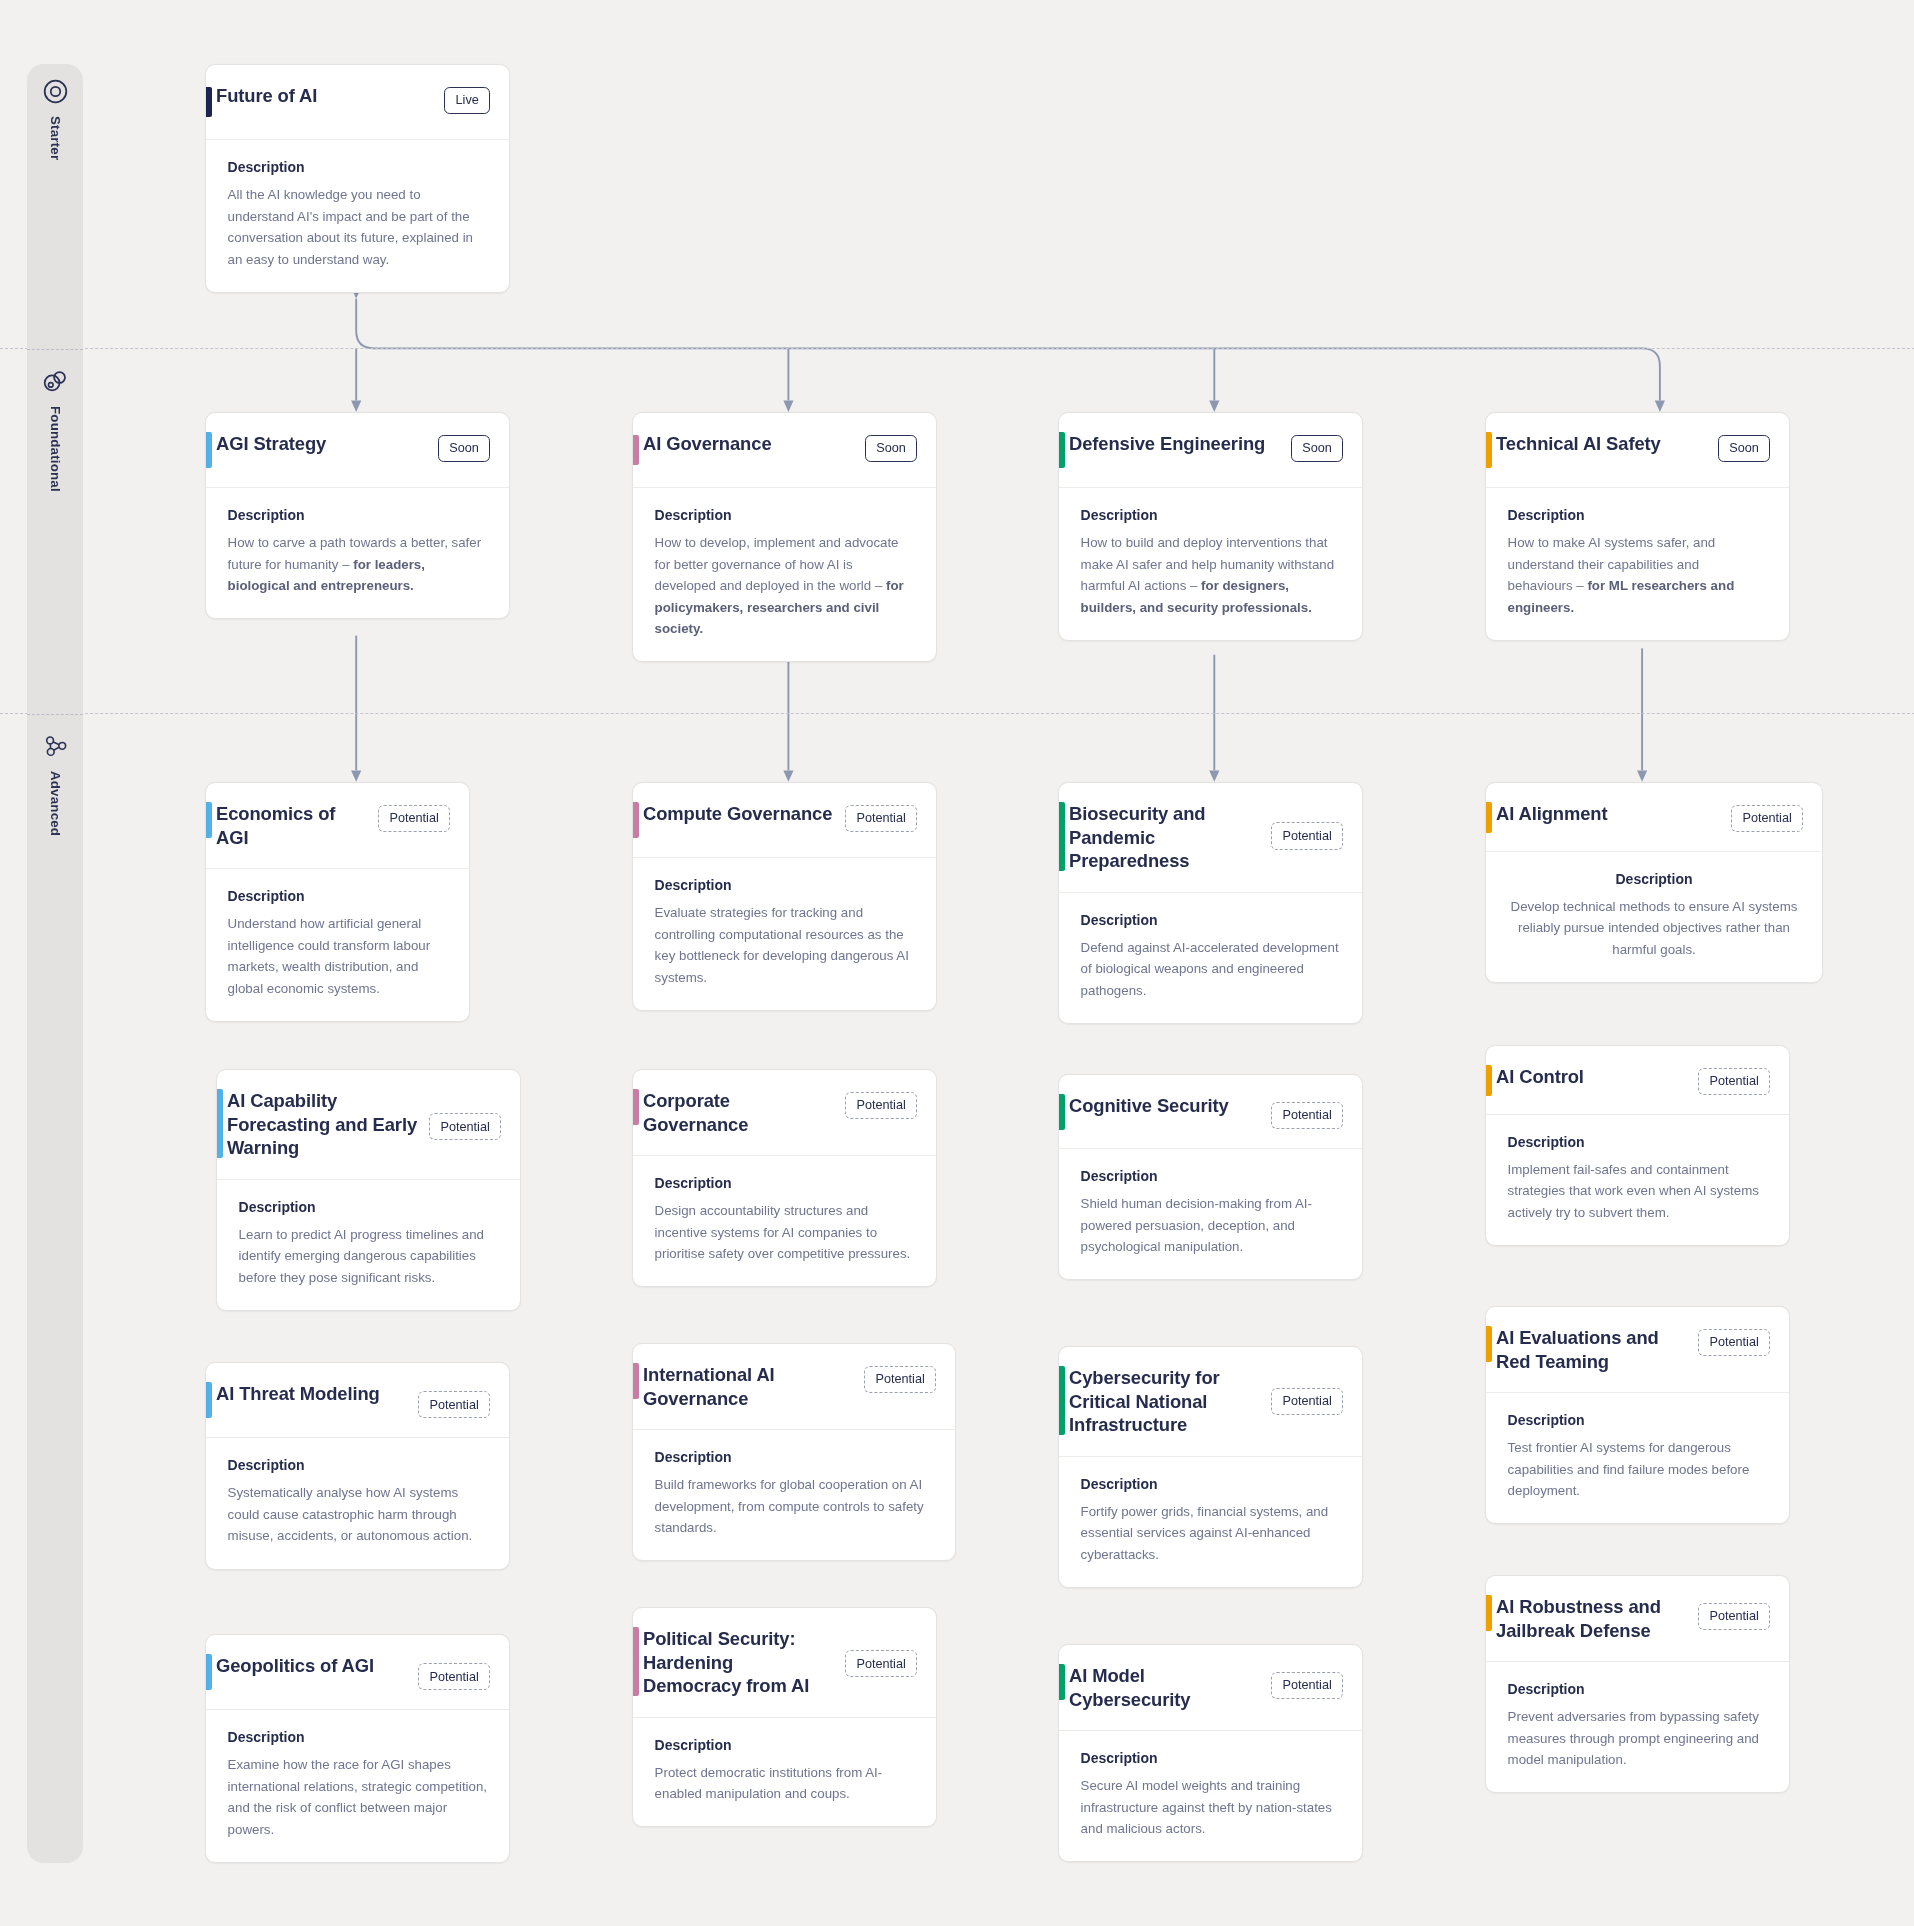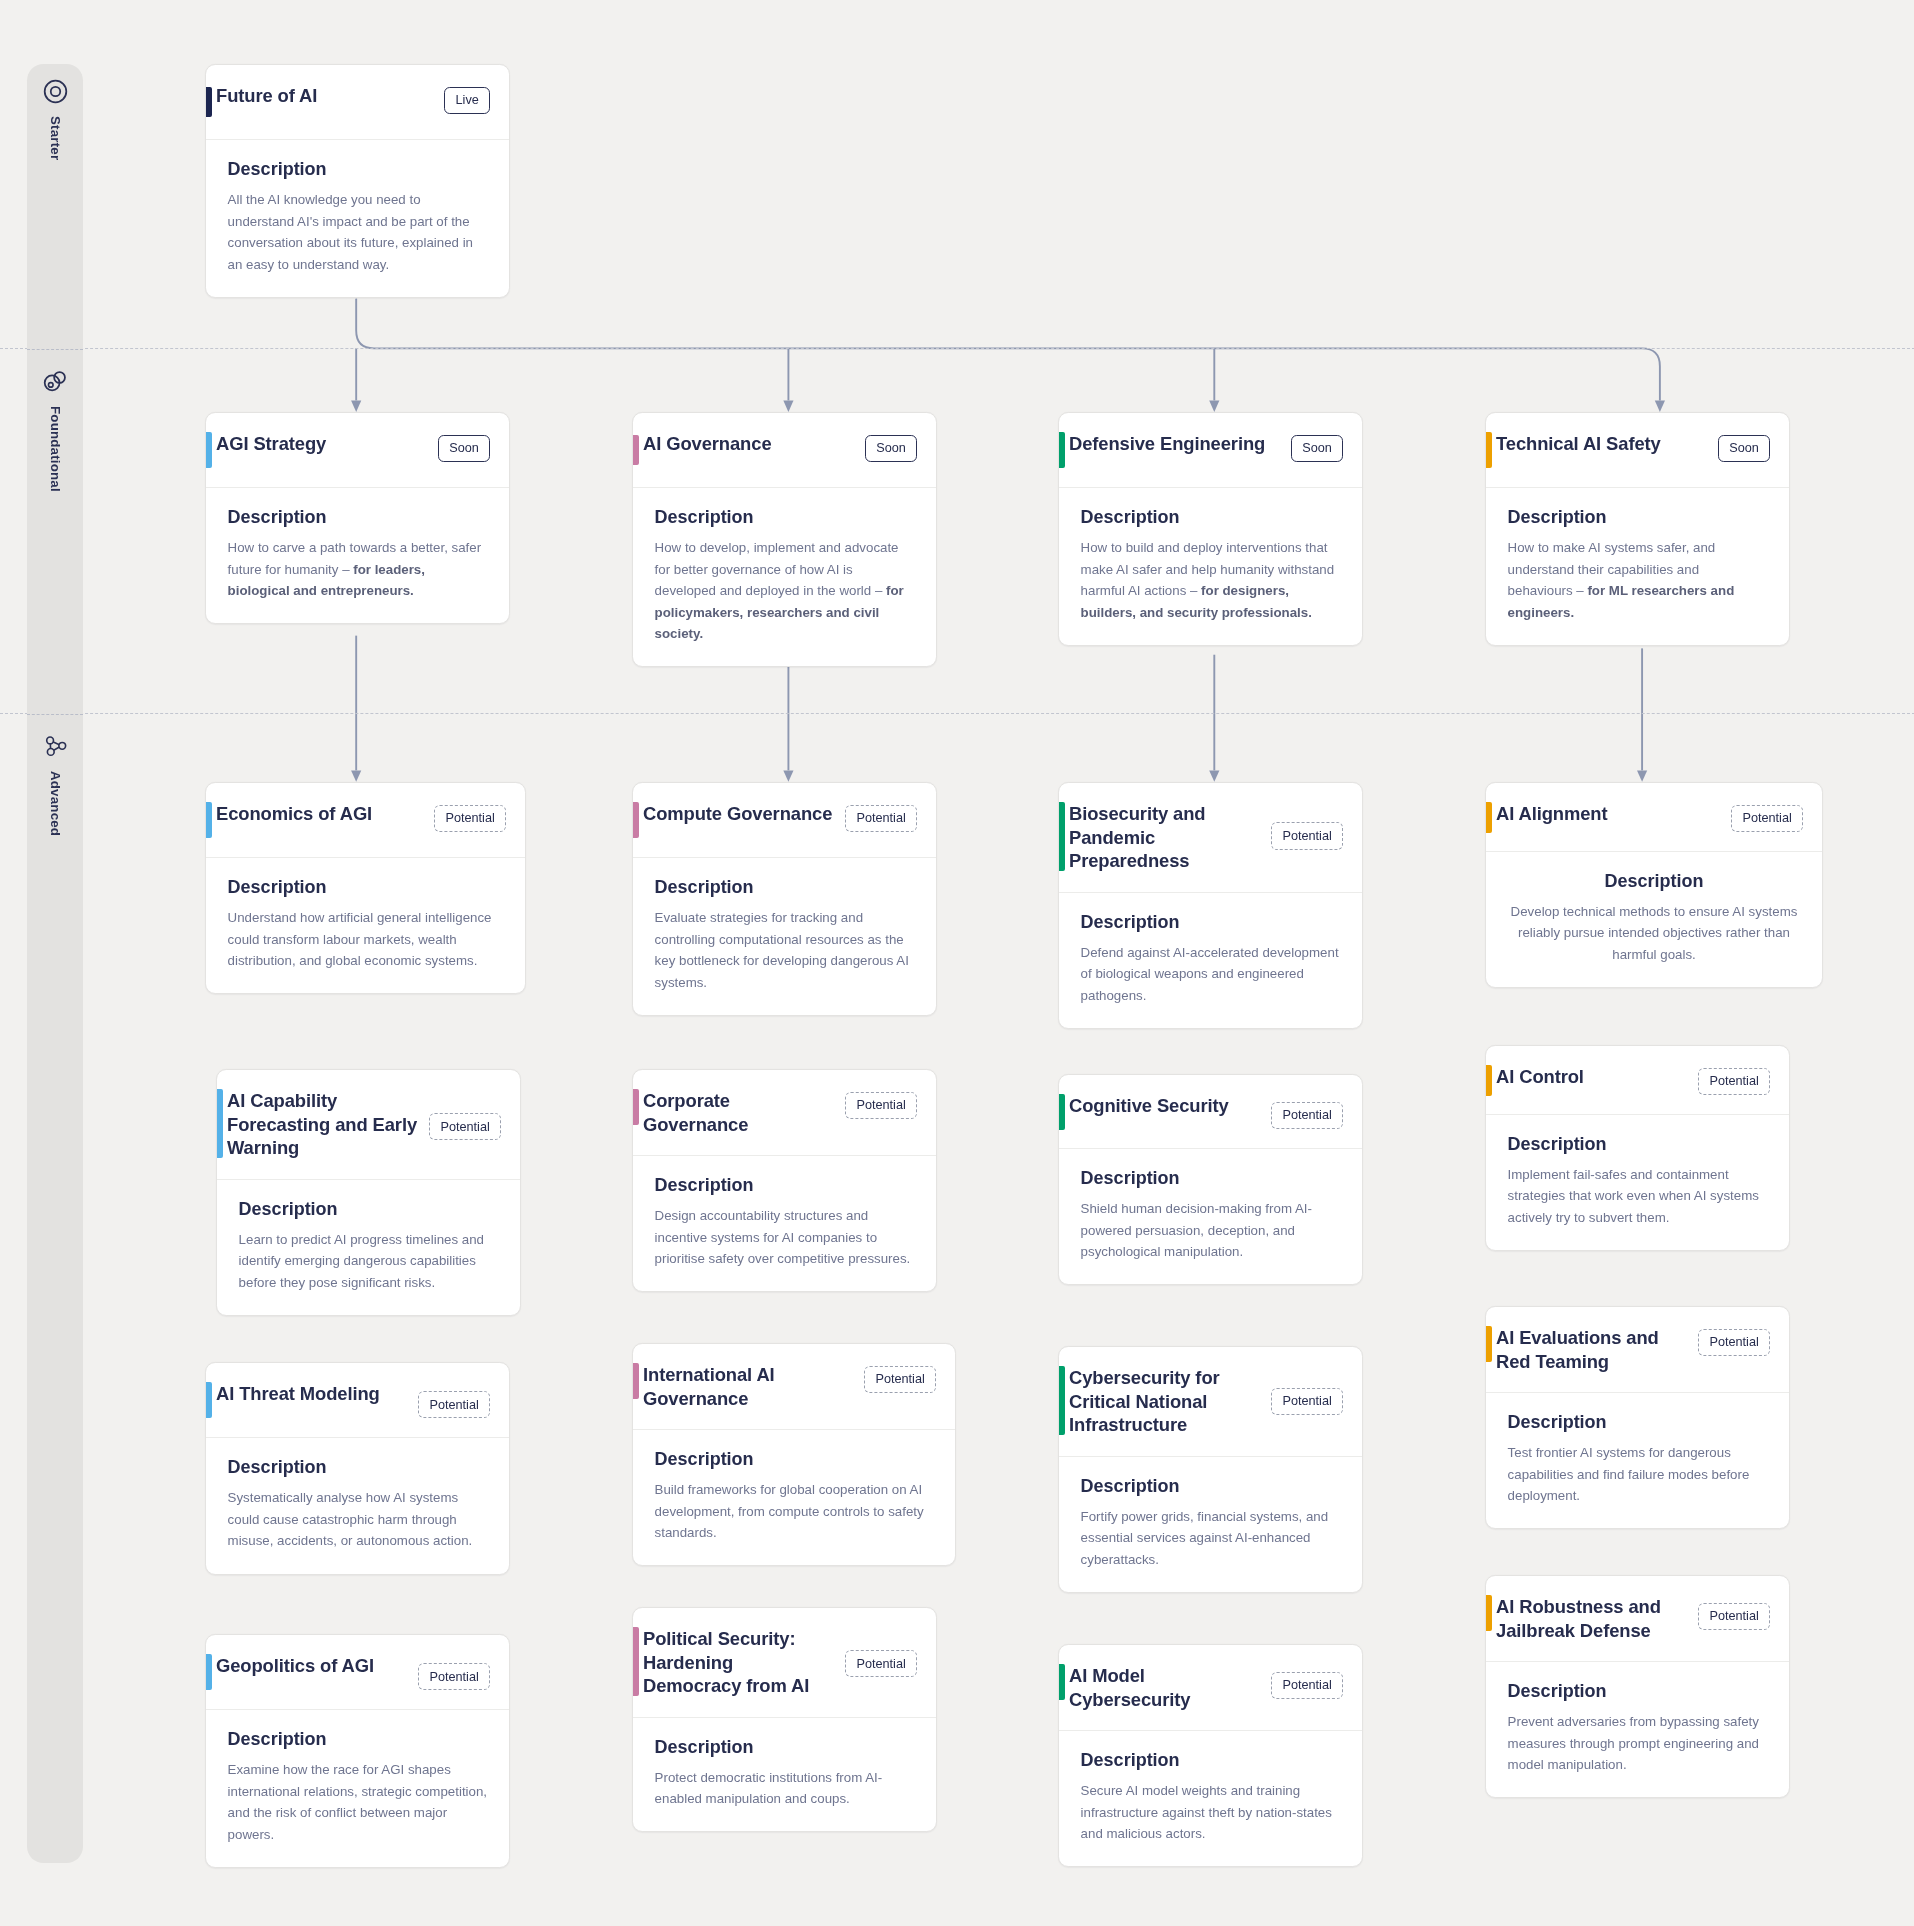--- a/index.html
+++ b/index.html
@@ -70,21 +70,21 @@
     flex: 0 0 auto; margin-left: 9px; margin-top: 2.5px;
     font-size: 12.7px; font-weight: 400; color: #262c4d;
     padding: 5.7px 10.2px; border-radius: 5.7px;
     white-space: nowrap;
   }
   .badge.solid { border: 1.3px solid #2b3154; }
   .badge.dashed { border: 1.3px dashed #9aa0ae; }
 
   .card-body { padding: 19px 21.6px 21.6px 21.6px; }
   .desc-label {
-    font-size: 18px; font-weight: 700; color: #262c4d;
+    font-size: 14px; font-weight: 700; color: #262c4d;
     margin-bottom: 9px;
   }
   .desc-text {
     font-size: 13.3px; line-height: 1.62; color: #6f7590;
   }
   .desc-text b { color: #5b6079; font-weight: 700; }
 
   
   #wires { position: absolute; left: 0; top: 0; width: 1915px; height: 1926px; pointer-events: none; }
 </style>
@@ -217,21 +217,21 @@
       <span class="accent" style="background:#eda000;"></span>
       <div class="card-title">Technical AI Safety</div>
       <div class="badge solid">Soon</div>
     </div>
     <div class="card-body">
       <div class="desc-label">Description</div>
       <div class="desc-text"><span>How to make AI systems safer, and understand their capabilities and behaviours – </span><b>for ML researchers and engineers.</b></div>
     </div>
   </div>
 
-  <div class="card" style="left:205px; top:782px; width:321px;">
+  <div class="card" style="left:205px; top:782px; width:265px;">
     <div class="card-head">
       <span class="accent" style="background:#54b1e8;"></span>
       <div class="card-title">Economics of AGI</div>
       <div class="badge dashed">Potential</div>
     </div>
     <div class="card-body">
       <div class="desc-label">Description</div>
       <div class="desc-text">Understand how artificial general intelligence could transform labour markets, wealth distribution, and global economic systems.</div>
     </div>
   </div>

